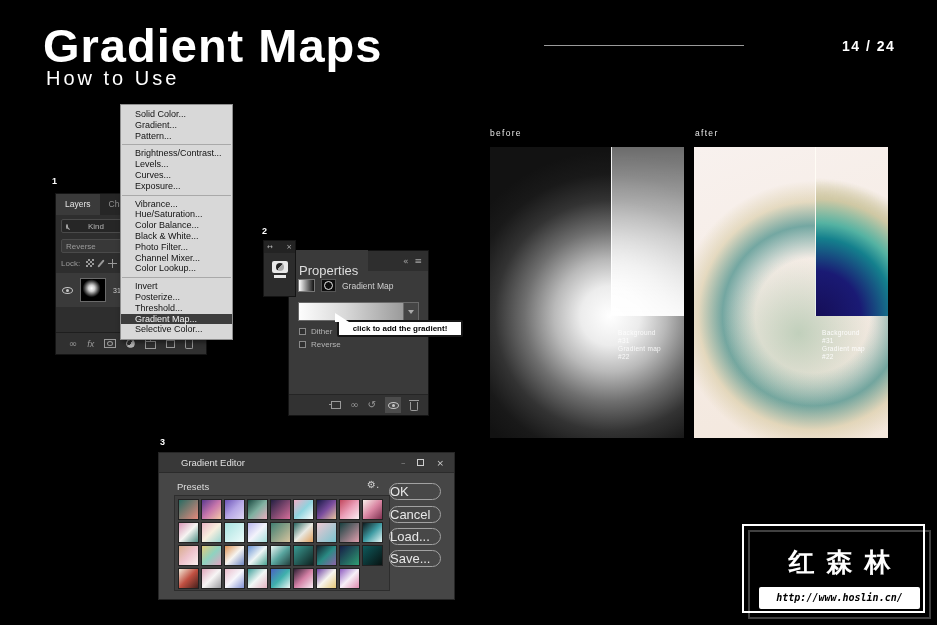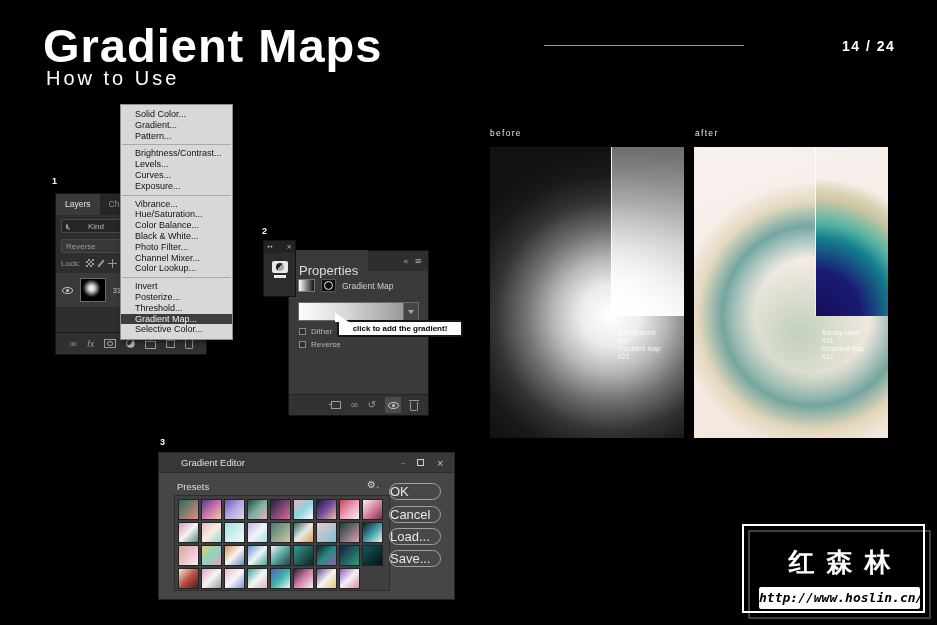--- a/index.html
+++ b/index.html
@@ -112,21 +112,21 @@
   .before .strip { background:linear-gradient(180deg, rgba(255,255,255,.38) 0%, rgba(255,255,255,.72) 55%, rgba(255,255,255,.95) 100%); border-left:1px solid rgba(255,255,255,.9); }
   .after .strip { background:radial-gradient(circle 150px at 0% 100%, #150e57 0%, #1a1a74 30%, #14808d 52%, #54b2a2 62%, #cfc8a4 78%, rgba(246,237,229,0) 92%); border-left:1px solid rgba(255,253,246,.9); }
   .cap { position:absolute; left:66%; top:62.5%; font-size:6.5px; line-height:8px; letter-spacing:.3px; }
   .before .cap { color:rgba(255,255,255,.85); }
   .after .cap { color:rgba(255,255,255,.92); }
 
   
   .logo { position:absolute; left:748px; top:530px; width:183px; height:89px; background:#000; border:2px solid #404040; z-index:5; }
   .logo::before { content:""; position:absolute; inset:-2px; border:2px solid #fff; transform:translate(-6px,-6px); z-index:-1; }
   .logo-name { margin-top:13px; text-align:center; color:#fff; font-size:26px; font-weight:700; letter-spacing:12px; text-indent:12px; }
-  .logo-url { margin:7px 9px 0; height:22px; background:#fff; color:#000; font-family:"DejaVu Sans Mono",monospace; font-weight:700; font-style:italic; font-size:13px; text-align:center; line-height:22px; border-radius:2px; }
+  .logo-url { margin:7px 9px 0; height:22px; background:#fff; color:#000; font-family:"DejaVu Sans Mono",monospace; font-weight:700; font-style:italic; font-size:10px; text-align:center; line-height:22px; border-radius:2px; }
 </style>
 </head>
 <body>
 
 <div class="canvas">
 
   <div class="title">Gradient Maps</div>
   <div class="subtitle">How to Use</div>
   <div class="hrule"></div>
   <div class="page-ind">14 / 24</div>

